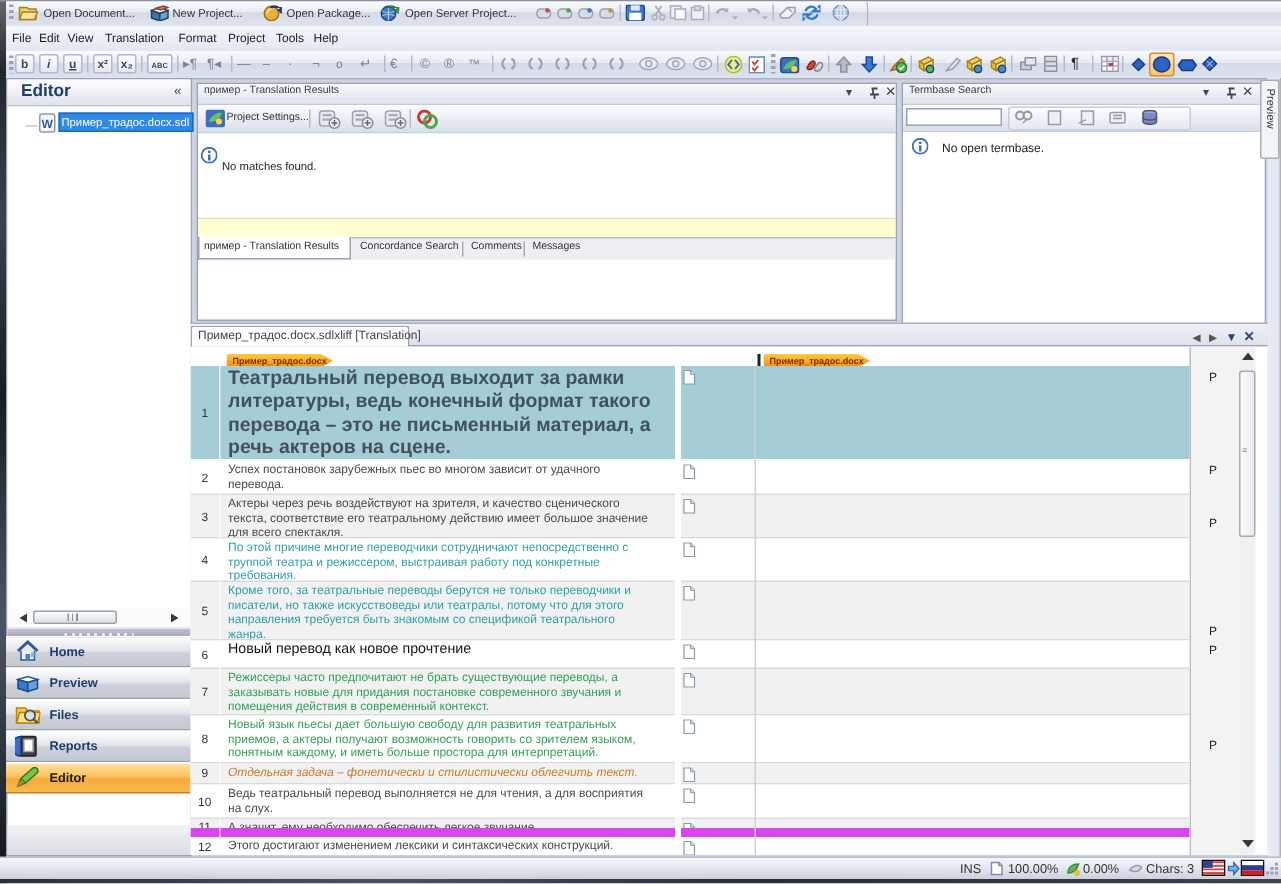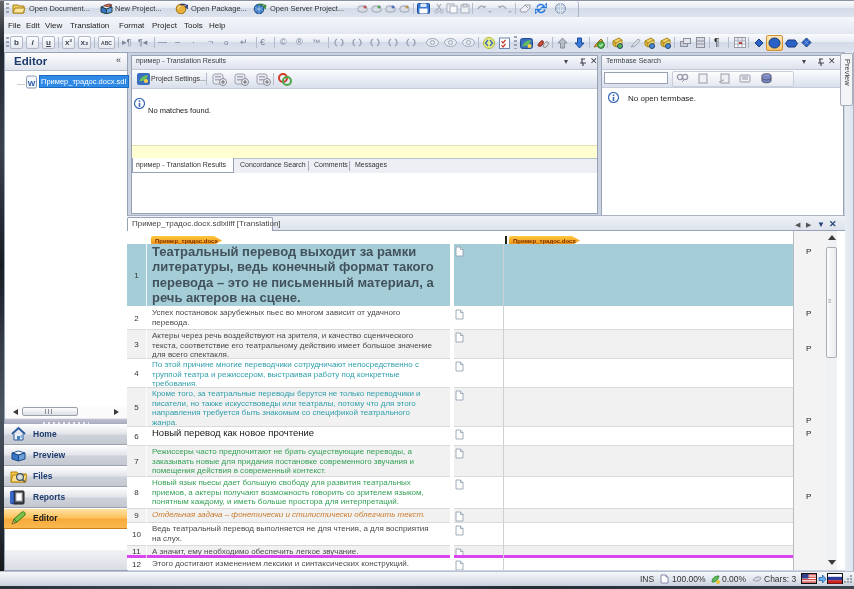--- a/index.html
+++ b/index.html
@@ -597,21 +597,21 @@
           </svg>
         </div>
         <div class="seg" style="top:292px;height:23px;width:666px;background:#ffffff;border-bottom:1px solid #d9d9d9;box-sizing:border-box">
           <div class="num" style="top:6.5px">10</div>
           <div class="src" style="">Ведь театральный перевод выполняется не для чтения, а для восприятия<br>на слух.</div>
           <svg class="pg" width="9" height="11">
             <path d="M1 1h4.5L8 3.5V10H1z" fill="#fdfdfd" stroke="#8a9aaa" stroke-width="0.8"></path>
             <path d="M5.5 1v2.5H8" fill="#dce8f0" stroke="#8a9aaa" stroke-width="0.8"></path>
           </svg>
         </div>
-        <div class="seg" style="top:315px;height:12px;width:666px;background:#f1f1f1;border-bottom:3px solid #d946ef;box-sizing:border-box">
+        <div class="seg" style="top:315px;height:12px;width:666px;background:#f1f1f1;border-bottom:6px solid #d946ef;box-sizing:border-box">
           <div class="num" style="top:1px">11</div>
           <div class="src" style="">А значит, ему необходимо обеспечить легкое звучание.</div>
           <svg class="pg" width="9" height="11">
             <path d="M1 1h4.5L8 3.5V10H1z" fill="#fdfdfd" stroke="#8a9aaa" stroke-width="0.8"></path>
             <path d="M5.5 1v2.5H8" fill="#dce8f0" stroke="#8a9aaa" stroke-width="0.8"></path>
           </svg>
         </div>
         <div class="seg" style="top:327px;height:14px;width:666px;background:#ffffff;border-bottom:1px solid #d9d9d9;box-sizing:border-box">
           <div class="num" style="top:2px">12</div>
           <div class="src" style="">Этого достигают изменением лексики и синтаксических конструкций.</div>

